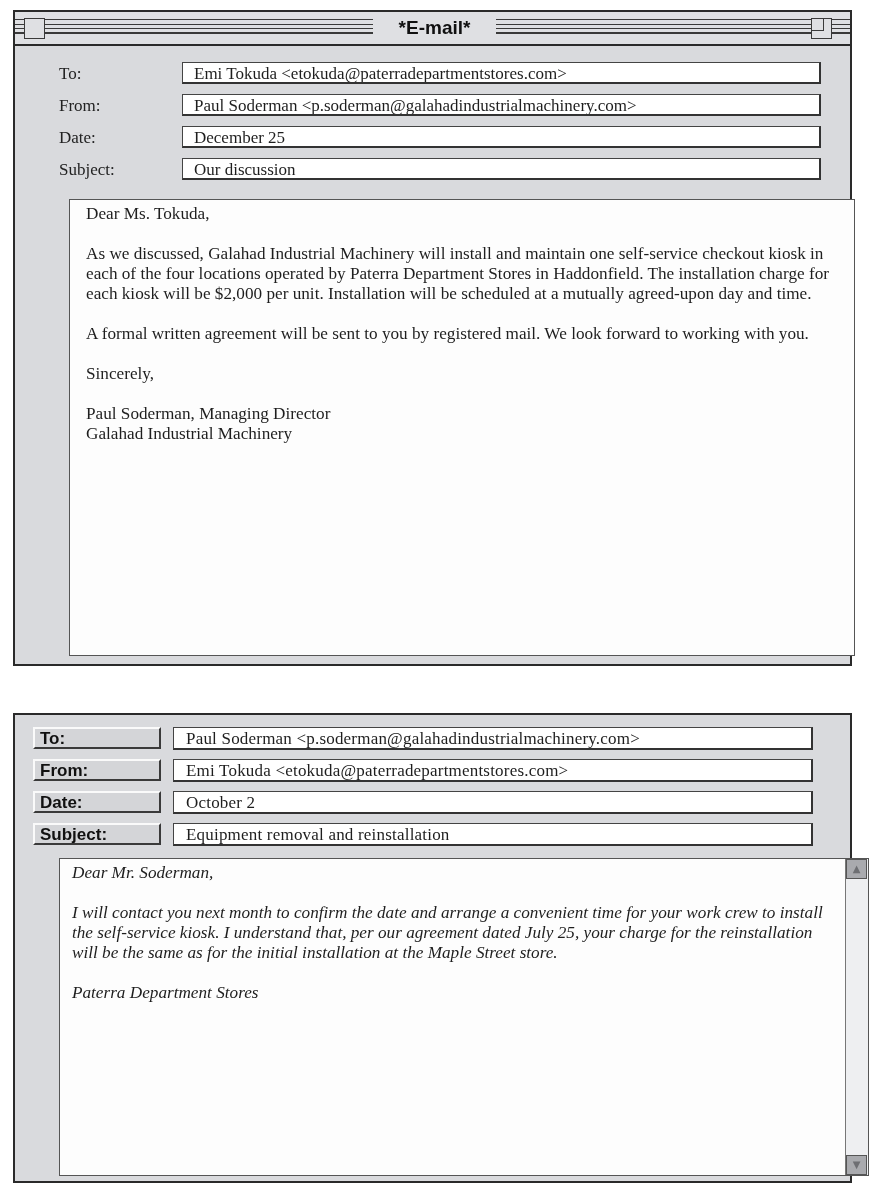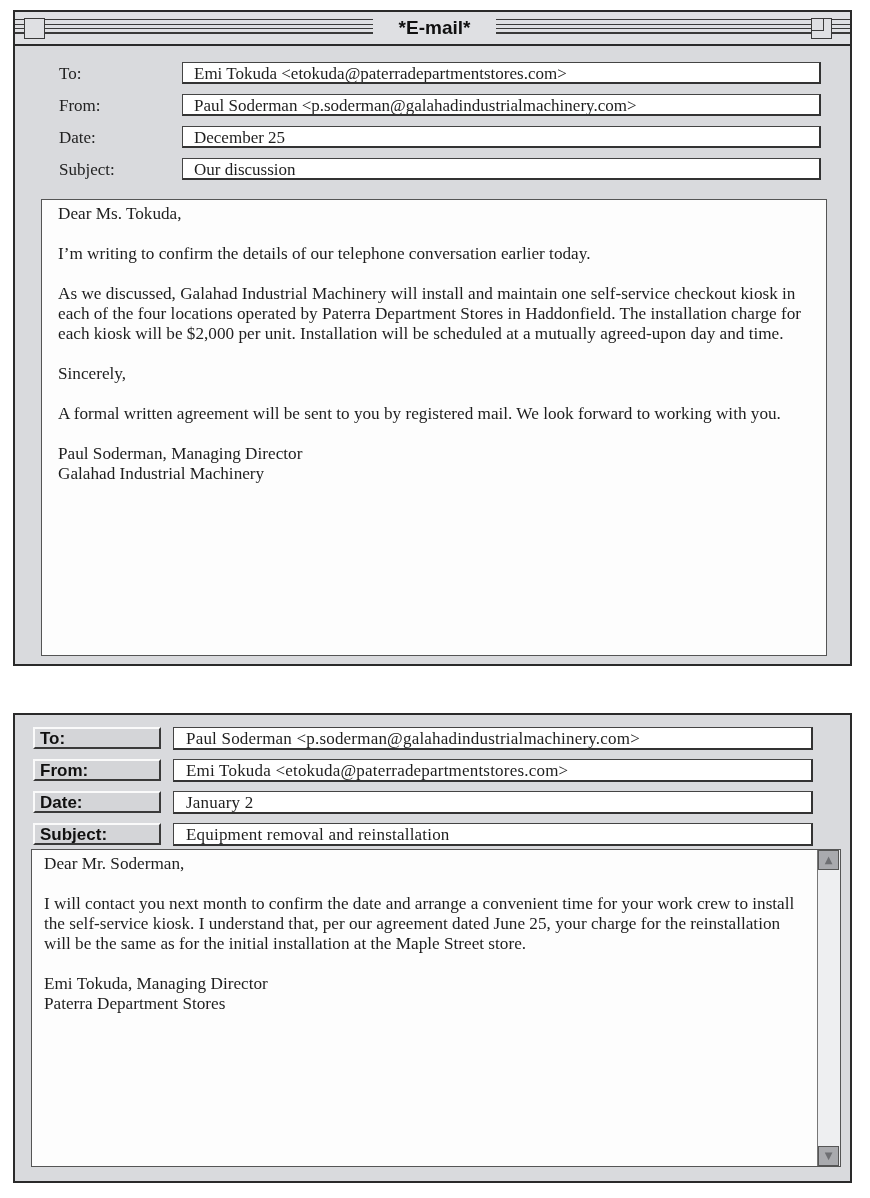--- a/index.html
+++ b/index.html
@@ -24,36 +24,36 @@
   .zoom-box::after { content:""; position:absolute; left:0; top:0; width:11px; height:11px; border-right:1px solid #3a3a3a; border-bottom:1px solid #3a3a3a; }
 
   
   .w1-row { position:absolute; left:0; right:0; height:24px; }
   .w1-label { position:absolute; left:44px; top:0; height:24px; line-height:24px; font-size:17px; color:#222; }
   .w1-field { position:absolute; left:167px; width:639px; top:0; height:22px; background:#fff;
               border:1px solid #444; border-bottom:2px solid #333; border-right:2px solid #333;
               font-size:17px; line-height:22px; padding-left:11px; box-sizing:border-box; white-space:nowrap; overflow:hidden; }
 
   .body-box { position:absolute; background:#fdfdfd; border:1px solid #555; box-sizing:border-box;
-              font-size:17.2px; line-height:20px; color:#1e1e1e; }
+              font-size:17.2px; line-height:20px; color:#1e1e1e;margin-left:28px; }
   #w1-body { left:26px; top:187px; width:786px; height:457px; padding:4px 16px 0 16px; }
   .body-box p { margin:0 0 20px 0; }
   .body-box p.sig { margin:0; }
 
   
   .w2-row { position:absolute; left:0; right:0; height:24px; }
   .w2-label { position:absolute; left:18px; width:128px; top:0; height:22px; background:#d4d5d8;
               border-top:2px solid #fafafa; border-left:2px solid #fafafa; border-right:2px solid #3a3a3a; border-bottom:2px solid #3a3a3a;
               box-sizing:border-box; font-family:"Liberation Sans","DejaVu Sans",sans-serif; font-weight:bold; font-size:17px;
               line-height:19px; padding-left:5px; color:#111; }
   .w2-field { position:absolute; left:158px; width:640px; top:0; height:23px; background:#fff;
               border:1px solid #444; border-bottom:2px solid #333; border-right:2px solid #333;
               font-size:17px; line-height:22px; padding-left:12px; box-sizing:border-box; white-space:nowrap; overflow:hidden; letter-spacing:0.2px; }
 
-  #w2-body { left:16px; top:134px; width:810px; height:318px; padding:4px 30px 0 12px; }
+  #w2-body { left:16px; top:143px; width:810px; height:318px; padding:4px 30px 0 12px;font-style:italic; }
 
   .scrollbar { position:absolute; right:0; top:0; bottom:0; width:22px; background:#eeeff1; border-left:1px solid #777; }
   .scroll-btn { position:absolute; left:0; width:21px; height:20px; background:#a9aaae; border:1px solid #555; box-sizing:border-box;
                 color:#6e6f73; font-size:10px; line-height:18px; text-align:center; font-family:"DejaVu Sans",sans-serif; }
   .scroll-btn.up { top:0; }
   .scroll-btn.down { bottom:0; }
 </style>
 </head>
 <body>
 
@@ -78,51 +78,49 @@
     <div class="w1-label">Date:</div>
     <div class="w1-field">December 25</div>
   </div>
   <div class="w1-row" style="top:146px;">
     <div class="w1-label">Subject:</div>
     <div class="w1-field">Our discussion</div>
   </div>
 
   <div class="body-box" id="w1-body">
     <p>Dear Ms. Tokuda,</p>
-    <p>I’m writing to confirm the details of our telephone conversation earlier today.</p>
     <p>As we discussed, Galahad Industrial Machinery will install and maintain one self-service checkout kiosk in each of the four locations operated by Paterra Department Stores in Haddonfield. The installation charge for each kiosk will be $2,000 per unit. Installation will be scheduled at a mutually agreed-upon day and time.</p>
+    <p>A formal written agreement will be sent to you by registered mail. We look forward to working with you.</p>
     <p>Sincerely,</p>
-    <p>A formal written agreement will be sent to you by registered mail. We look forward to working with you.</p>
     <p class="sig">Paul Soderman, Managing Director</p>
     <p class="sig">Galahad Industrial Machinery</p>
   </div>
 </div>
 
 <div class="window" id="win2">
   <div class="w2-row" style="top:12px;">
     <div class="w2-label">To:</div>
     <div class="w2-field">Paul Soderman &lt;p.soderman@galahadindustrialmachinery.com&gt;</div>
   </div>
   <div class="w2-row" style="top:44px;">
     <div class="w2-label">From:</div>
     <div class="w2-field">Emi Tokuda &lt;etokuda@paterradepartmentstores.com&gt;</div>
   </div>
   <div class="w2-row" style="top:76px;">
     <div class="w2-label">Date:</div>
-    <div class="w2-field">January 2</div>
+    <div class="w2-field">October 2</div>
   </div>
   <div class="w2-row" style="top:108px;">
     <div class="w2-label">Subject:</div>
     <div class="w2-field">Equipment removal and reinstallation</div>
   </div>
 
   <div class="body-box" id="w2-body">
     <p>Dear Mr. Soderman,</p>
-    <p>I will contact you next month to confirm the date and arrange a convenient time for your work crew to install the self-service kiosk. I understand that, per our agreement dated June 25, your charge for the reinstallation will be the same as for the initial installation at the Maple Street store.</p>
-    <p class="sig">Emi Tokuda, Managing Director</p>
+    <p>I will contact you next month to confirm the date and arrange a convenient time for your work crew to install the self-service kiosk. I understand that, per our agreement dated July 25, your charge for the reinstallation will be the same as for the initial installation at the Maple Street store.</p>
     <p class="sig">Paterra Department Stores</p>
 
     <div class="scrollbar">
       <div class="scroll-btn up">▲</div>
       <div class="scroll-btn down">▼</div>
     </div>
   </div>
 </div>
 
 </body></html>

